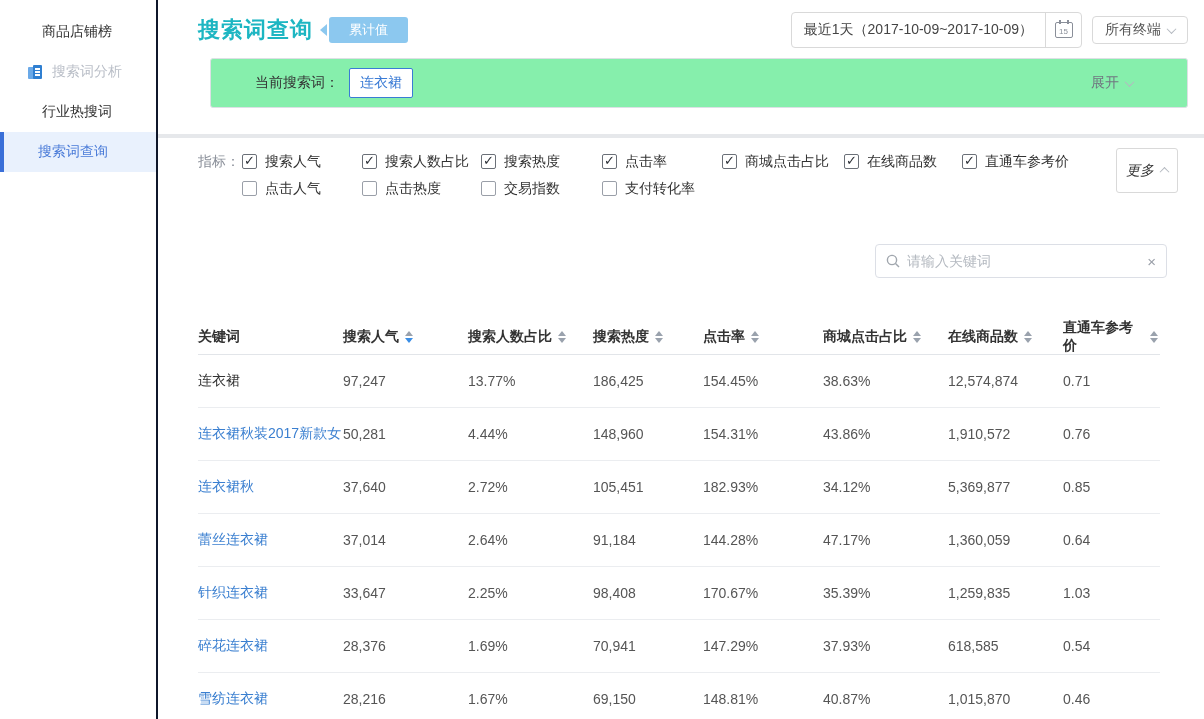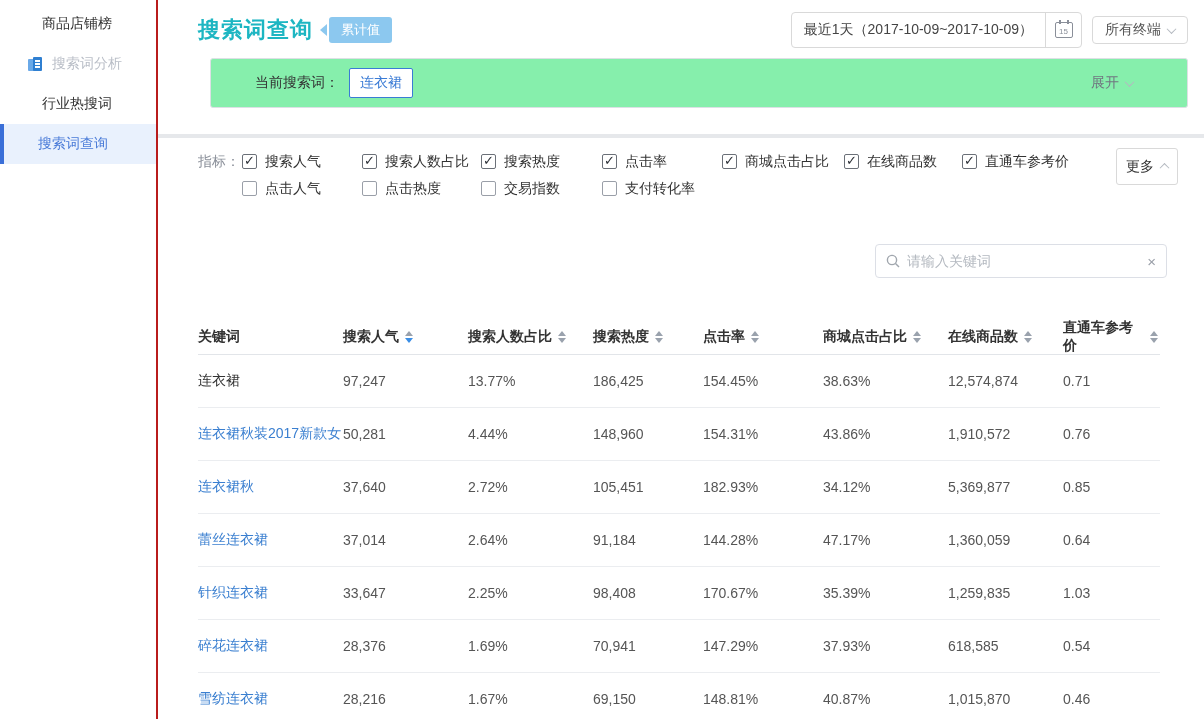--- a/index.html
+++ b/index.html
@@ -5,22 +5,22 @@
   * { margin:0; padding:0; box-sizing:border-box; }
   html,body { width:1204px; height:719px; }
   body {
     font-family:"Liberation Sans","DejaVu Sans",sans-serif;
     font-size:14px; color:#333; background:#fff; overflow:hidden;
   }
   .app { display:flex; width:1204px; height:719px; background:#eef0f3; }
 
   
   .sidebar {
-    width:158px; background:#fff; border-right:2px solid #b91c1c;
-    flex:none; padding-top:4px;
+    width:158px; background:#fff; border-right:2px solid #0f172a;
+    flex:none; padding-top:12px;
   }
   .side-item {
     height:40px; display:flex; align-items:center; padding-left:38px;
     cursor:pointer; color:#333; position:relative; border-left:4px solid transparent;
   }
   .side-item.dim { color:#b9bec7; padding-left:24px; }
   .side-item.active {
     background:#e9f1fd; color:#4a7bd8; border-left:4px solid #3a6fd8;
     padding-left:34px;
   }
@@ -28,21 +28,21 @@
   .side-icon .b1 { position:absolute; left:0; top:2px; width:7px; height:12px; background:#6aa9e8; border-radius:1px; }
   .side-icon .b2 { position:absolute; left:5px; top:0; width:9px; height:14px; background:#2f7fd1; border-radius:1px; }
   .side-icon .b2::after { content:""; position:absolute; left:2px; top:3px; width:5px; height:1.5px; background:#fff; box-shadow:0 3px 0 #fff, 0 6px 0 #fff; }
 
   
   .main { flex:1; display:flex; flex-direction:column; min-width:0; }
   .top-card { background:#fff; padding:0 16px 26px 40px; }
   .title-row { display:flex; align-items:center; padding-top:14px; height:46px; }
   .page-title { font-size:22px; font-weight:bold; color:#1db6c2; letter-spacing:1px; }
   .badge { position:relative; margin-left:16px; background:#8cc8ef; color:#fff; font-size:13px;
-           padding:4px 12px; border-radius:3px; }
+           padding:4px 20px; border-radius:3px; }
   .badge::before { content:""; position:absolute; left:-9px; top:50%; margin-top:-6px;
            border:6px solid transparent; border-right:7px solid #8cc8ef; border-left:none; }
   .title-spacer { flex:1; }
 
   .date-group { display:flex; border:1px solid #d9d9d9; border-radius:4px; height:36px; background:#fff; }
   .date-btn { padding:0 12px; display:flex; align-items:center; font-size:14px; color:#444; cursor:pointer; white-space:nowrap; }
   .cal-btn { width:36px; border-left:1px solid #d9d9d9; display:flex; align-items:center; justify-content:center; cursor:pointer; }
   .cal-icon { width:18px; height:16px; border:1px solid #8a8f99; border-radius:2px; position:relative;
               font-size:8px; color:#8a8f99; display:flex; align-items:flex-end; justify-content:center; padding-bottom:1px; }
   .cal-icon::before { content:""; position:absolute; top:-3px; left:3px; width:2px; height:4px; background:#8a8f99; }
@@ -71,22 +71,22 @@
   .metrics { position:relative; }
   .metrics-row { display:flex; align-items:center; height:27px; }
   .metrics-label { width:44px; color:#8a8f99; flex:none; }
   .metrics-indent { width:44px; flex:none; }
   .m-item { display:flex; align-items:center; cursor:pointer; }
   .m-item .cbx { width:15px; height:15px; border:1px solid #9a9fa8; border-radius:2px; background:#fff;
                  margin-right:8px; position:relative; flex:none; }
   .m-item .cbx.on { border-color:#6b7078; }
   .m-item .cbx.on::after { content:"✓"; position:absolute; left:1px; top:-2px; font-size:13px; font-weight:bold; color:#2b2f36; }
   .w1{width:120px;} .w2{width:119px;} .w3{width:121px;} .w4{width:120px;} .w5{width:122px;} .w6{width:118px;} .w7{width:130px;}
-  .more-btn { position:absolute; right:26px; top:0; width:62px; height:37px; border:1px solid #d9d9d9; border-radius:3px;
-              background:#fff; display:flex; align-items:center; justify-content:center; color:#333; cursor:pointer; }
+  .more-btn { position:absolute; right:26px; top:0; width:62px; height:45px; border:1px solid #d9d9d9; border-radius:3px;
+              background:#fff; display:flex; align-items:center; justify-content:center; color:#333; cursor:pointer;font-style:italic; }
 
   
   .search-row { display:flex; justify-content:flex-end; margin:42px 37px 0 0; }
   .search-box { width:292px; height:34px; border:1px solid #dcdfe6; border-radius:4px; display:flex; align-items:center;
                 padding:0 10px; background:#fff; }
   .search-box input { border:none; outline:none; flex:1; font-size:14px; color:#333; margin-left:7px;
                       font-family:"Liberation Sans","DejaVu Sans",sans-serif; }
   .search-box input::placeholder { color:#b4b9c0; }
   .clear-x { color:#9a9fa8; font-size:15px; cursor:pointer; line-height:1; }
   .clear-x::before { content:"×"; }

